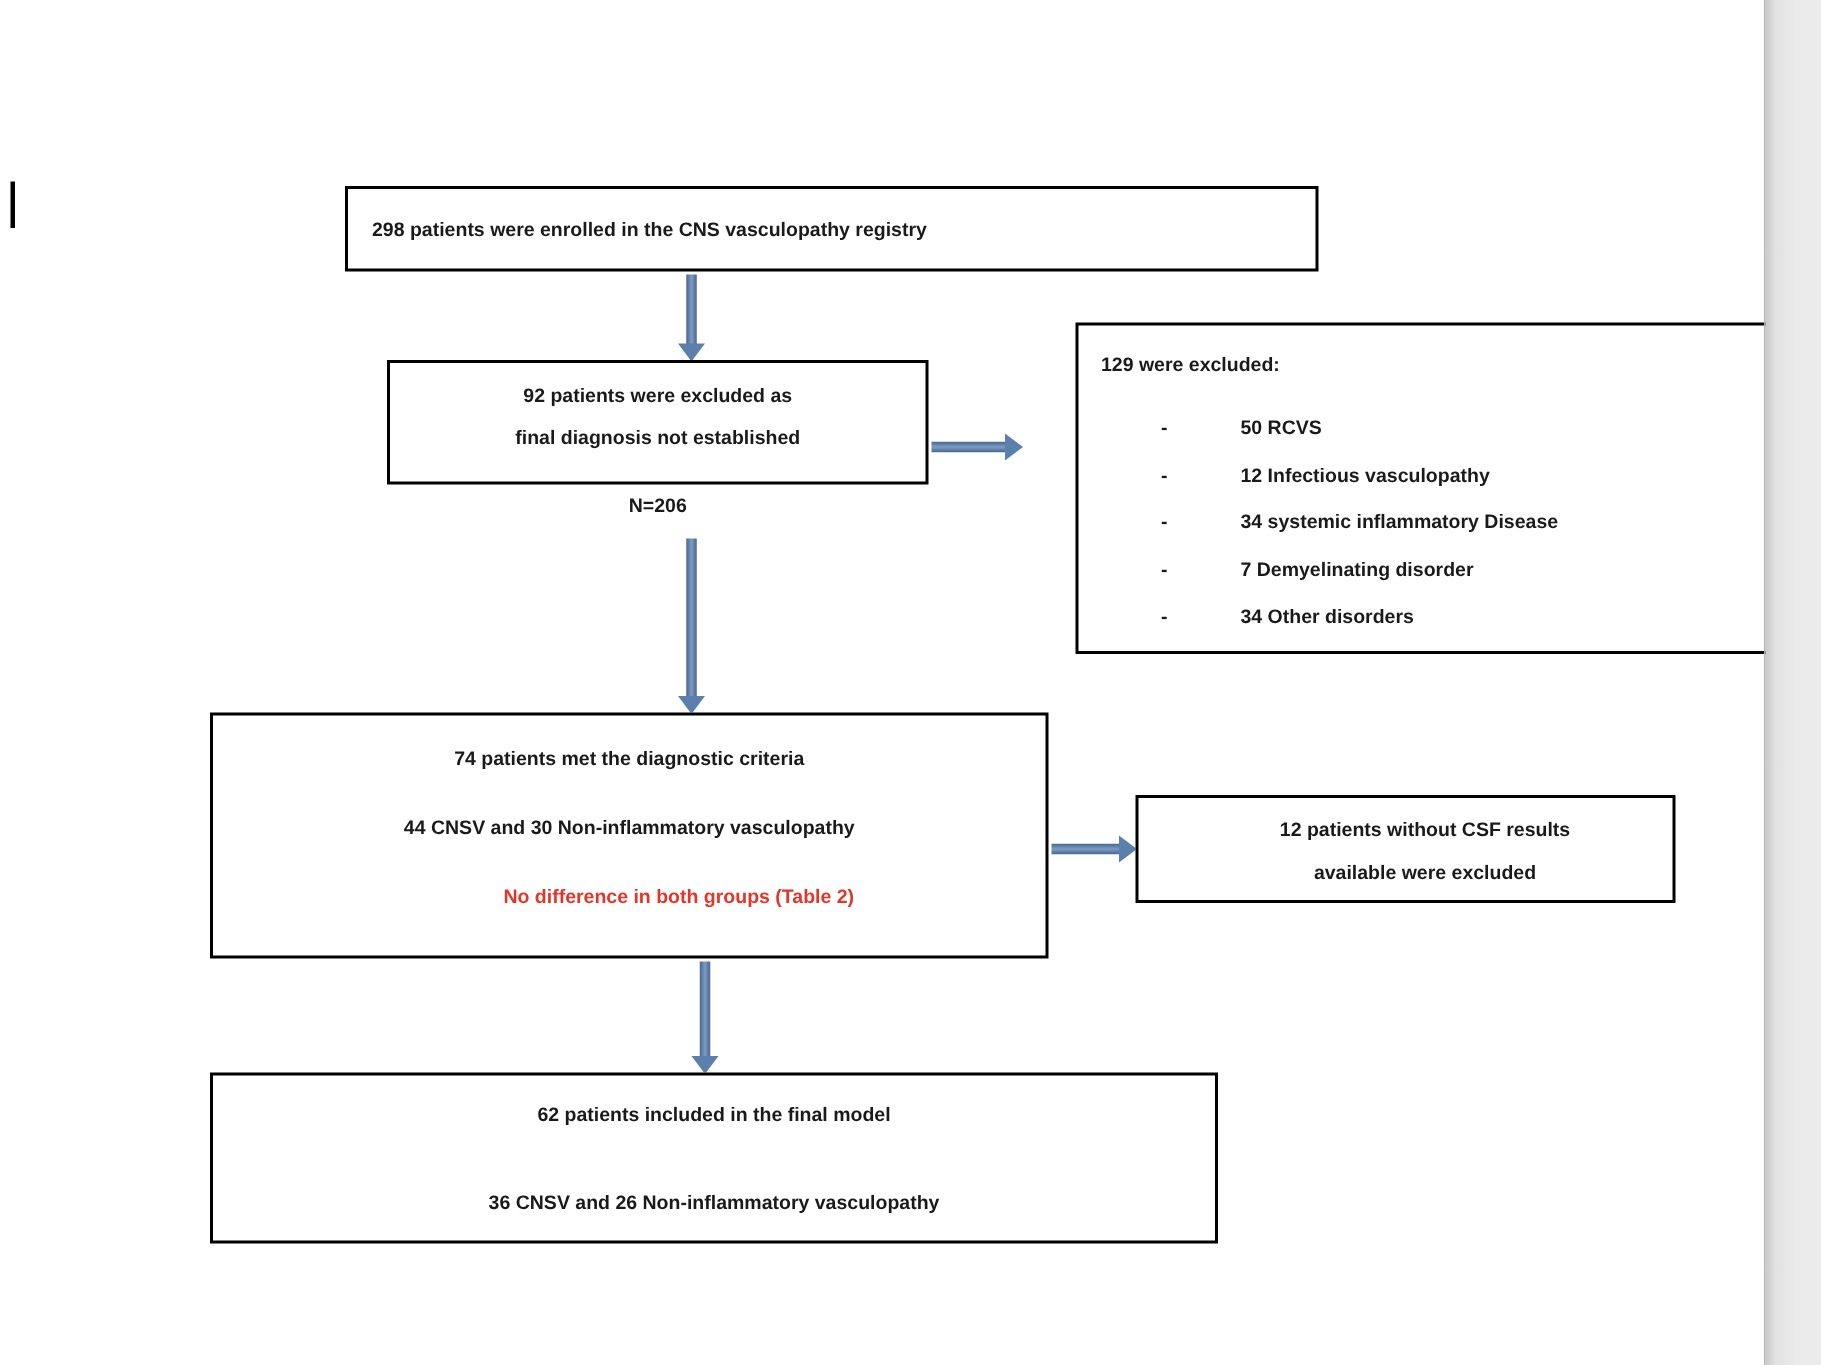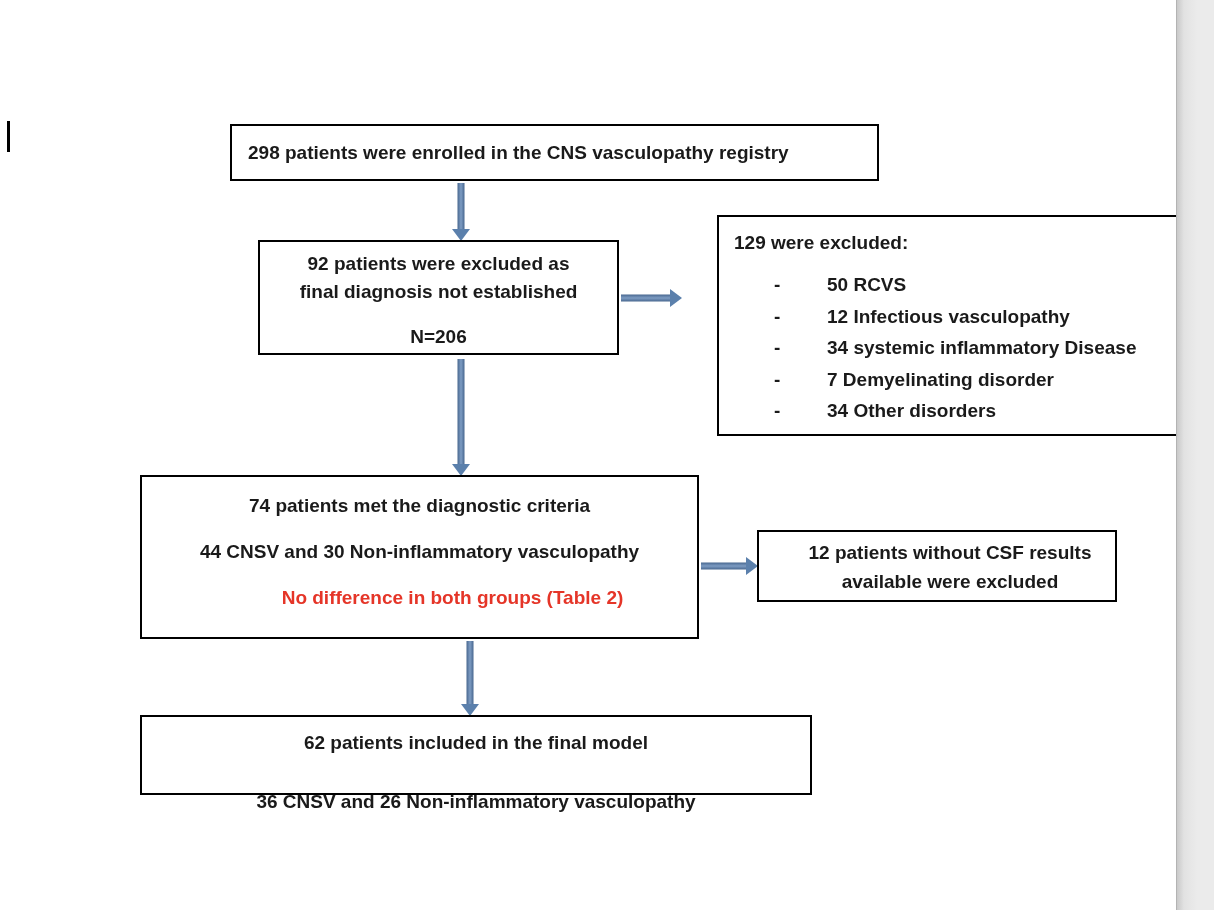--- a/index.html
+++ b/index.html
@@ -10,51 +10,51 @@
   
   .gutter{
     position:absolute;top:0;left:1176px;width:38px;height:910px;
     background:linear-gradient(90deg,#c9c9c9 0px,#e2e2e2 7px,#ebebeb 20px);
     border-left:1px solid #b3b3b3;
   }
   
   .caret{position:absolute;left:7px;top:121px;width:3px;height:31px;background:#000;}
 
   .box{position:absolute;border:2.5px solid #000;background:#fff;box-sizing:border-box;}
-  .bold{font-weight:700;font-size:19px;}
+  .bold{font-weight:700;font-size:13px;}
   .center{text-align:center;}
 
   .title-box{
     left:181px;top:37px;width:810px;height:53px;border-width:1.5px;
     display:flex;align-items:center;padding-left:14px;font-size:19px;
   }
 
   .enrolled-box{
     left:230px;top:124px;width:649px;height:57px;
     display:flex;align-items:center;padding-left:16px;
   }
 
-  .not-established-box{left:258px;top:240px;width:361px;height:115px;padding-top:8px;}
+  .not-established-box{left:258px;top:240px;width:361px;height:83px;padding-top:8px;}
   .not-established-box .ln{line-height:28px;}
   .not-established-box .nline{margin-top:17px;}
 
   .excluded-list-box{left:683px;top:215px;width:479px;height:221px;padding:11px 0 0 15px;margin-left:34px;}
   .excluded-list-box .heading{line-height:30px;}
   .ex-list{margin-top:11px;}
   .ex-row{display:flex;line-height:31.6px;padding-left:40px;}
   .ex-dash{width:53px;}
 
   .criteria-box{left:140px;top:475px;width:559px;height:164px;padding-top:6px;}
   .criteria-box .ln{line-height:46px;}
   .red-line{color:var(--red,#e53528);position:relative;left:33px;}
 
   .csf-box{left:757px;top:530px;width:360px;height:72px;padding-top:6px;}
   .csf-box .ln{line-height:29px;margin-left:26px;}
 
-  .final-box{left:140px;top:715px;width:672px;height:80px;padding-top:11px;}
+  .final-box{left:140px;top:715px;width:672px;height:114px;padding-top:11px;}
   .final-box .ln{line-height:29px;}
   .final-box .ln2{margin-top:30px;}
 
   
   .arrow{position:absolute;}
   .arrow .shaft-v{
     position:absolute;left:50%;transform:translateX(-50%);top:0;width:7px;
     background:linear-gradient(90deg,var(--arrowEdge,#48678f),var(--arrowFill,#7d9cc3) 50%,var(--arrowEdge,#48678f));
   }
   .arrow .head-v{

